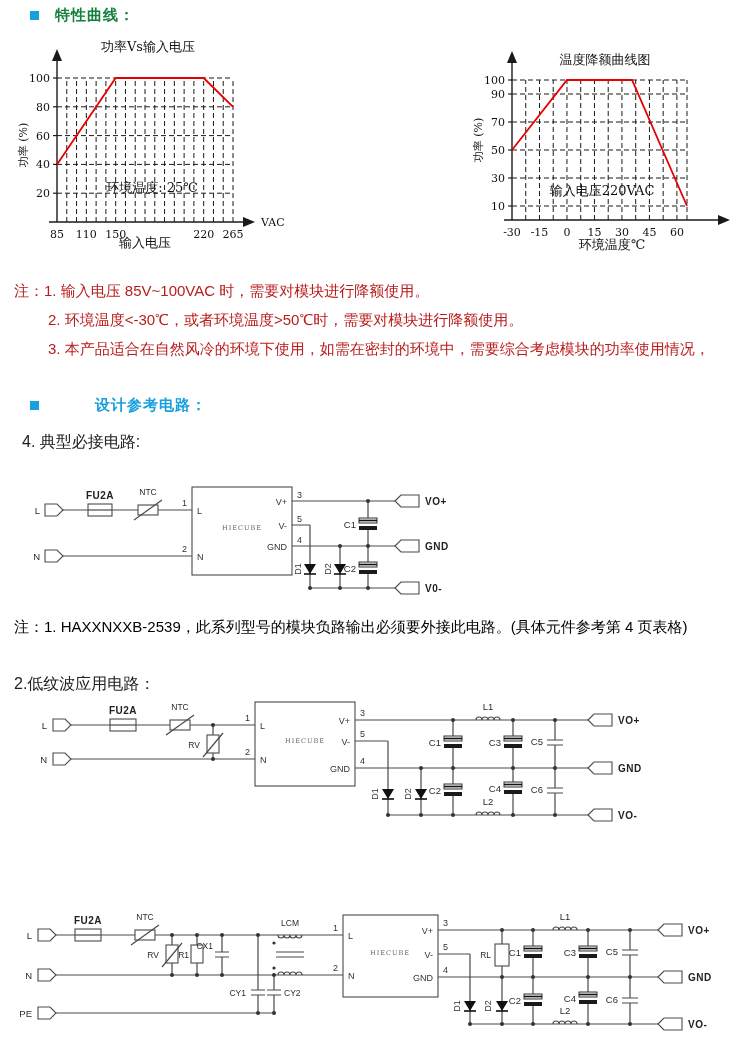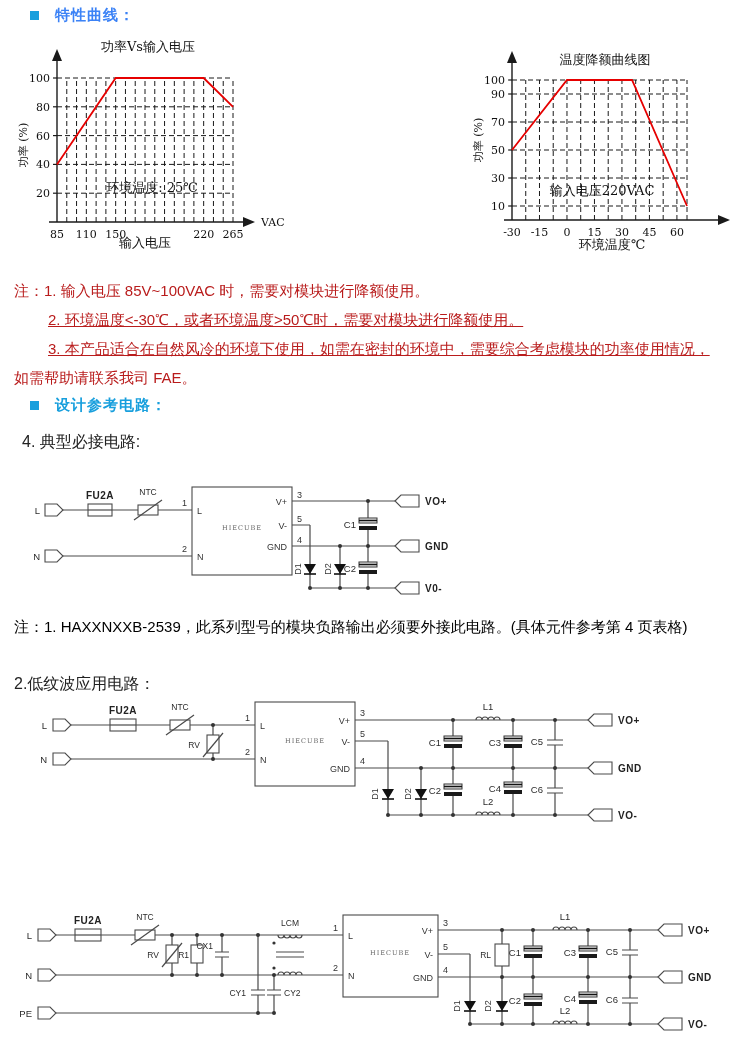--- a/index.html
+++ b/index.html
@@ -4,21 +4,21 @@
 <style>
   html,body{margin:0;padding:0;background:#fff;}
   .page{position:relative;width:750px;height:1054px;background:#fff;overflow:hidden;
         font-family:"Liberation Sans",sans-serif;color:#1a1a1a;}
   .abs{position:absolute;}
   .sec-header{display:flex;align-items:center;font-size:15px;font-weight:bold;letter-spacing:1px;}
   .bullet{width:9px;height:9px;display:inline-block;margin-right:16px;}
   .heading{font-size:16px;color:#222;}
   .note{font-size:15px;color:#000000;}
   .notes{font-size:15px;line-height:29px;color:#b91c1c;}
-  .notes .indent{padding-left:34px;text-decoration:underline;}
+  .notes .indent{padding-left:34px;}
   
   .ctick{font:11px "DejaVu Serif",serif;fill:#111;}
   .ctitle{font:13px "DejaVu Serif",serif;fill:#111;}
   
   .w{fill:none;stroke:#4a4a4a;stroke-width:1.2px;}
   .comp{fill:#fff;stroke:#4a4a4a;stroke-width:1.1px;}
   .plate-top{fill:#f2f2f2;stroke:#333;stroke-width:1px;}
   .plate-bot{fill:#1a1a1a;stroke:none;}
   .dio{fill:#111;stroke:none;}
   .dbar{stroke:#111;stroke-width:1.6px;}
@@ -29,21 +29,21 @@
   .pin{font:9px "Liberation Sans",sans-serif;fill:#333;}
   .modname{font:6.5px "DejaVu Serif",serif;fill:#666;letter-spacing:1px;}
 </style>
 </head>
 <body>
 
 <div class="page">
 
   <div class="abs sec-header" style="left:30px;top:6px;">
     <span class="bullet accent-bg" style="background: rgb(24, 159, 221);"></span>
-    <span class="accent" style="color: #3b82f6;">特性曲线：</span>
+    <span class="accent" style="color: #15803d;">特性曲线：</span>
   </div>
 
   <svg id="chart1" class="abs" style="left:10px;top:35px;" width="300" height="240" viewBox="0 0 300 240">
       <line x1="56.77777777777778" y1="187" x2="56.77777777777778" y2="43" stroke="#1a1a1a" stroke-width="1" stroke-dasharray="5 3" fill="none"></line>
       <line x1="66.55555555555556" y1="187" x2="66.55555555555556" y2="43" stroke="#1a1a1a" stroke-width="1" stroke-dasharray="5 3" fill="none"></line>
       <line x1="76.33333333333333" y1="187" x2="76.33333333333333" y2="43" stroke="#1a1a1a" stroke-width="1" stroke-dasharray="5 3" fill="none"></line>
       <line x1="86.11111111111111" y1="187" x2="86.11111111111111" y2="43" stroke="#1a1a1a" stroke-width="1" stroke-dasharray="5 3" fill="none"></line>
       <line x1="95.88888888888889" y1="187" x2="95.88888888888889" y2="43" stroke="#1a1a1a" stroke-width="1" stroke-dasharray="5 3" fill="none"></line>
       <line x1="105.66666666666666" y1="187" x2="105.66666666666666" y2="43" stroke="#1a1a1a" stroke-width="1" stroke-dasharray="5 3" fill="none"></line>
       <line x1="115.44444444444444" y1="187" x2="115.44444444444444" y2="43" stroke="#1a1a1a" stroke-width="1" stroke-dasharray="5 3" fill="none"></line>
@@ -136,24 +136,23 @@
       <text x="155" y="29" text-anchor="middle" class="ctitle">温度降额曲线图</text>
       <text x="152" y="160" text-anchor="middle" class="ctitle">输入电压220VAC</text>
       <text x="162" y="214" text-anchor="middle" class="ctitle">环境温度℃</text>
       <text x="32" y="105" text-anchor="middle" class="ctick" transform="rotate(-90 32 105)">功率 (%)</text>
     </svg>
 
   <div class="abs notes" style="left:14px;top:276px;width:716px;">
     <div>注：1. 输入电压 85V~100VAC 时，需要对模块进行降额使用。</div>
     <div class="indent">2. 环境温度&lt;-30℃，或者环境温度&gt;50℃时，需要对模块进行降额使用。</div>
     <div class="indent">3. 本产品适合在自然风冷的环境下使用，如需在密封的环境中，需要综合考虑模块的功率使用情况，</div>
-    <div>如需帮助请联系我司 FAE。</div>
   </div>
 
-  <div class="abs sec-header" style="left:30px;top:396px;">
+  <div class="abs sec-header" style="left:30px;top:396px;gap:40px;">
     <span class="bullet accent-bg" style="background: rgb(24, 159, 221);"></span>
     <span class="accent" style="color: rgb(24, 159, 221);">设计参考电路：</span>
   </div>
 
   <div class="abs heading" style="left:22px;top:432px;">4. 典型必接电路:</div>
 
   <svg class="abs" style="left:10px;top:473px;" width="470" height="150" viewBox="0 0 470 150">
     <path class="w" d="M53,37H78 M102,37H128 M148,37H182 M53,83H182"></path>
     <g>
         <polygon class="comp" points="35,31 47,31 53,37 47,43 35,43"></polygon>

